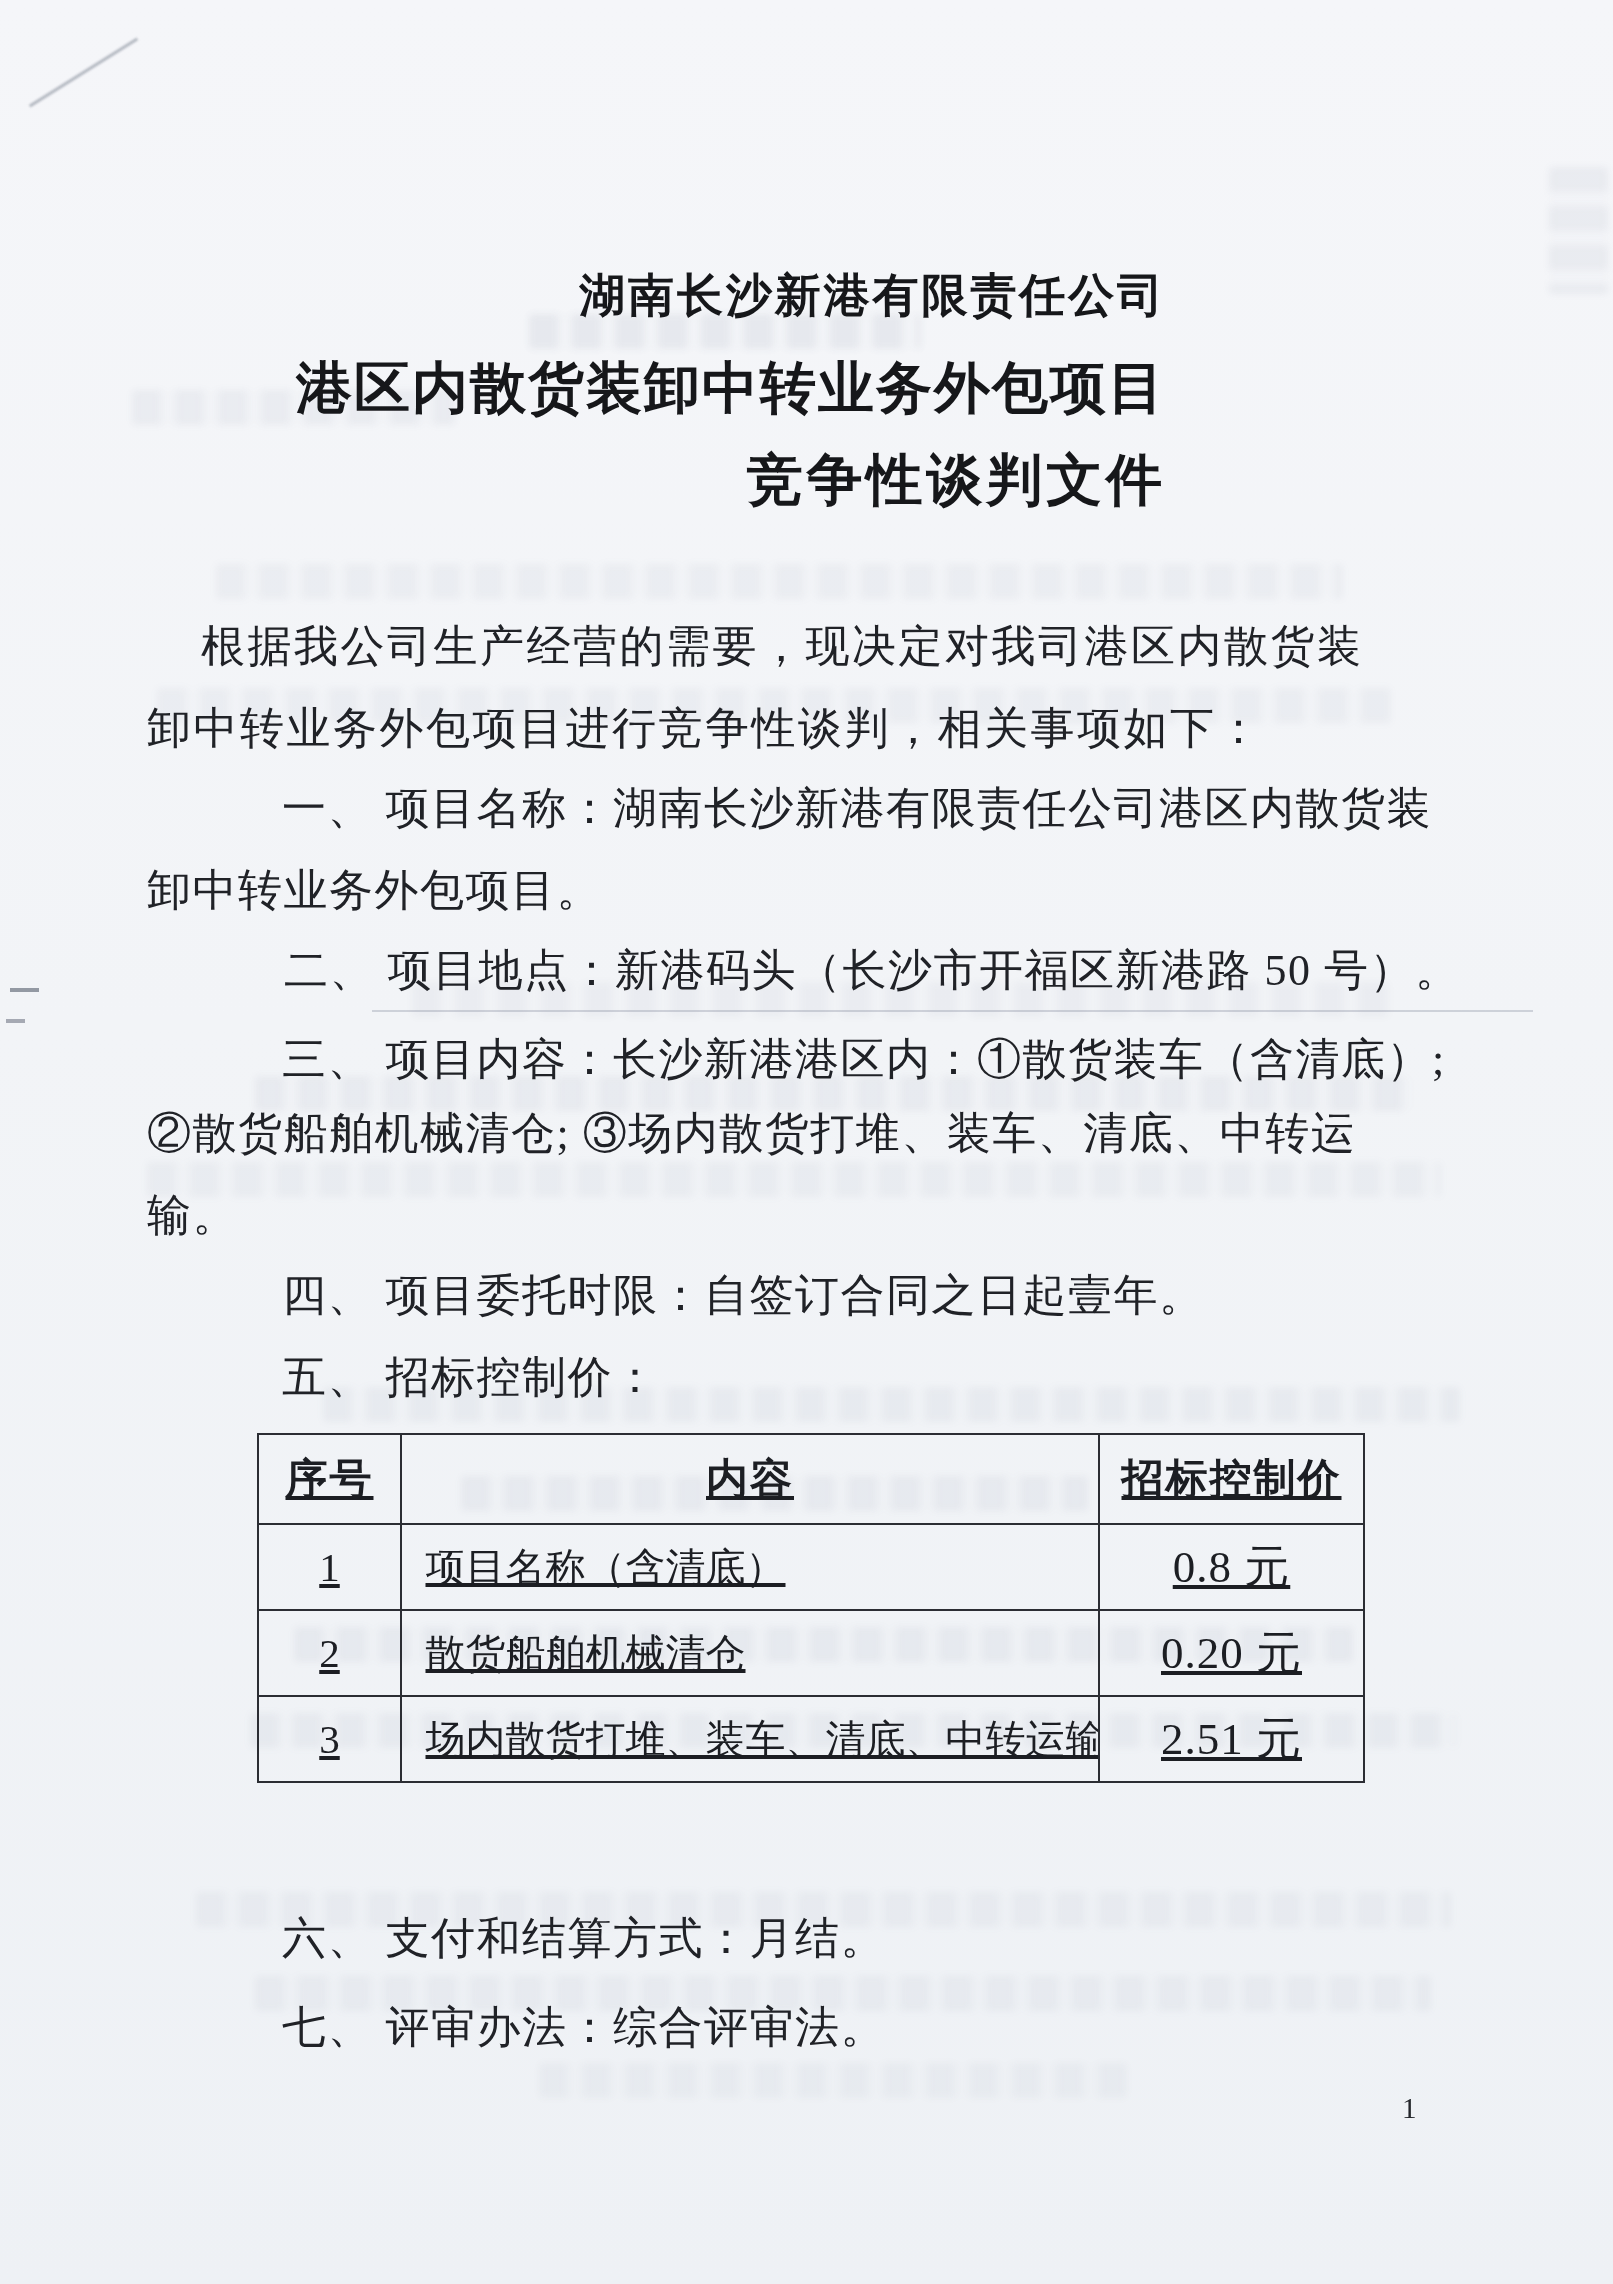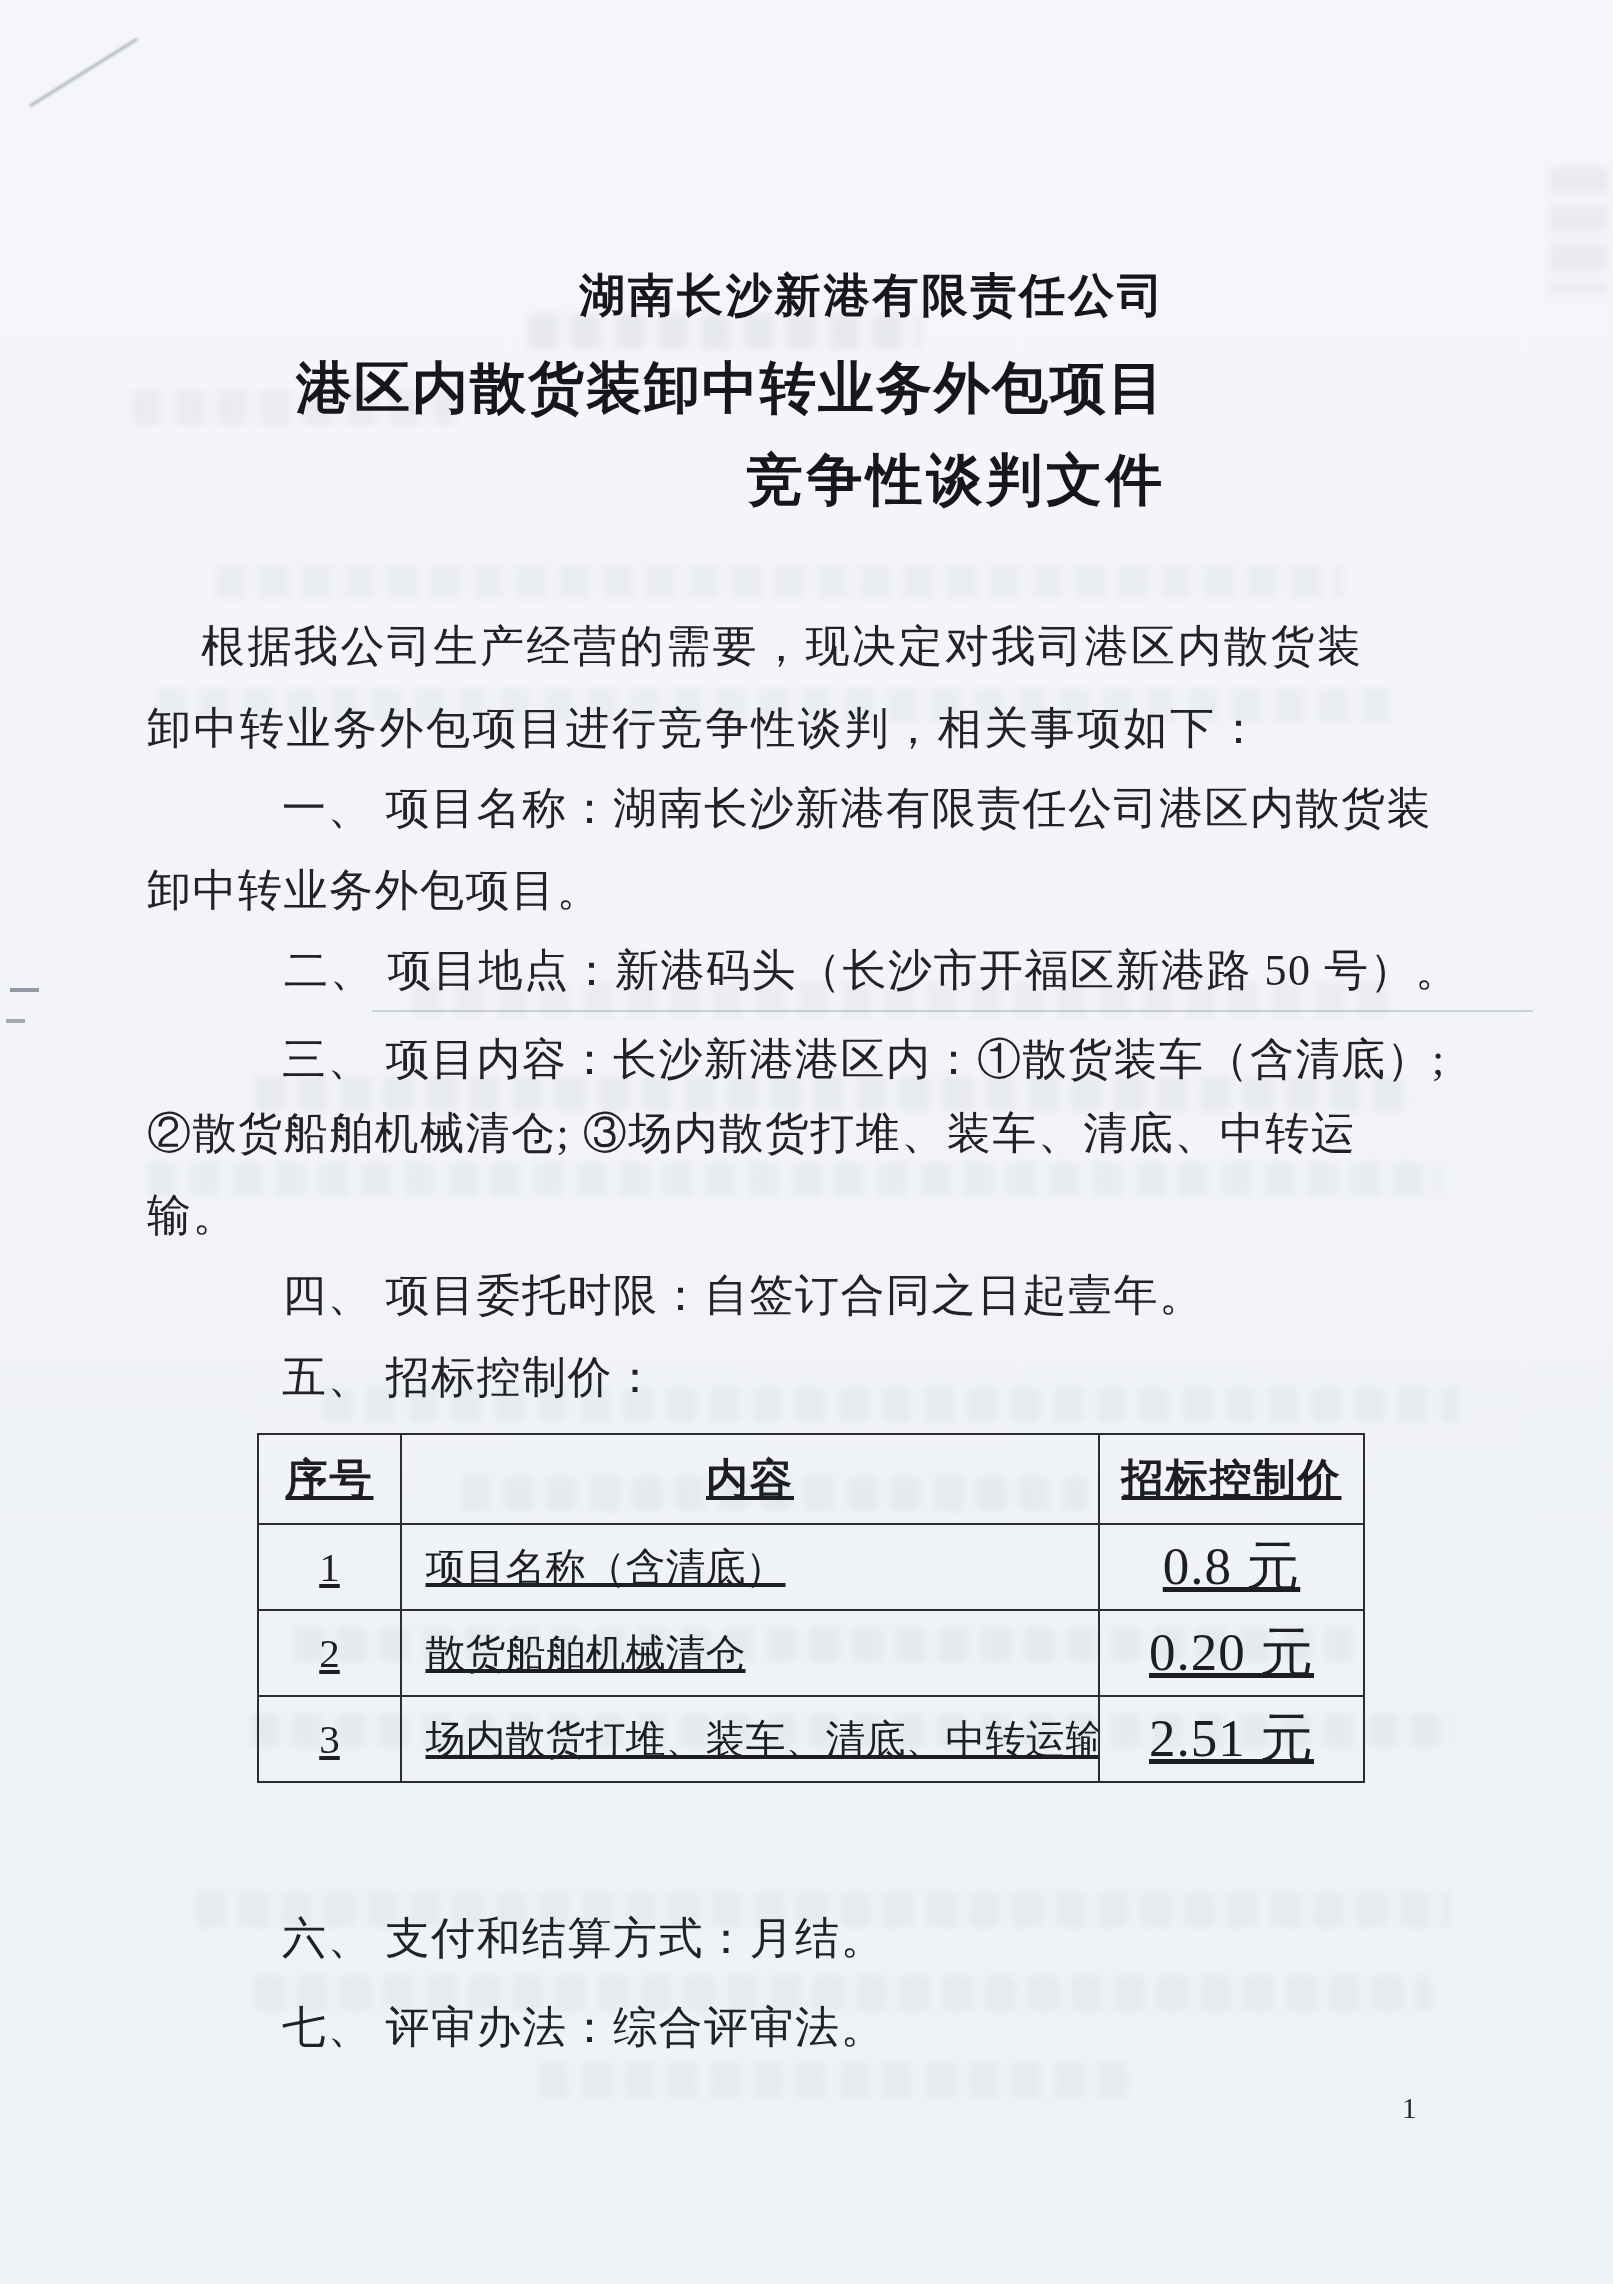--- a/index.html
+++ b/index.html
@@ -58,21 +58,21 @@
     text-decoration: underline;
   }
   .price-table thead tr { height: 90px; }
   .price-table tbody tr { height: 86px; }
   .col-no { width: 143px; }
   .col-content { width: 698px; }
   .col-price { width: 265px; }
   .price-table th { font-size: 42px; font-weight: 700; text-align: center; letter-spacing: 2px; }
   td.cell-no { text-align: center; font-size: 41px; }
   td.cell-content { text-align: left; padding-left: 23.5px; font-size: 40px; letter-spacing: 0; white-space: nowrap; }
-  td.cell-price { text-align: center; font-size: 53px; letter-spacing: 1px; white-space: nowrap; }
+  td.cell-price { text-align: center; font-size: 45px; letter-spacing: 1px; white-space: nowrap; }
   
   .page-number {
     position: absolute; top: 2092px; left: 1402px;
     font-size: 29px; color: #24262b;
   }
   
   .g {
     position: absolute; height: 35px; border-radius: 3.9px;
     background: repeating-linear-gradient(90deg,
       rgba(110,120,145,0.13) 0px, rgba(110,120,145,0.13) 29px,

